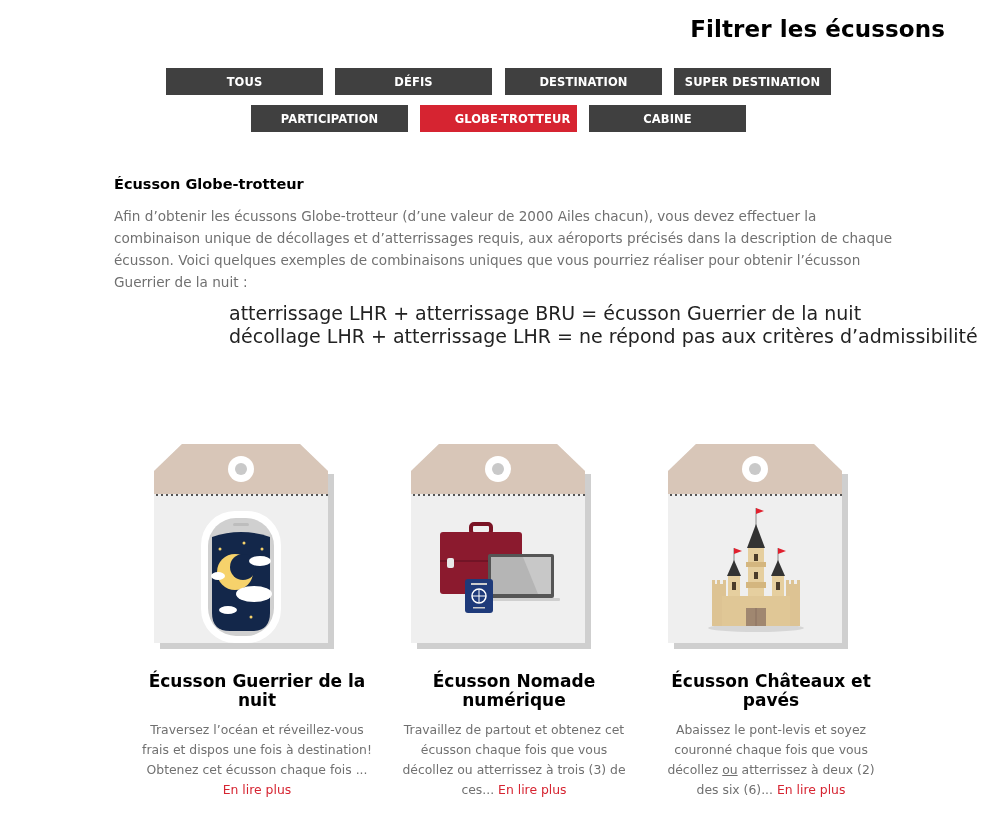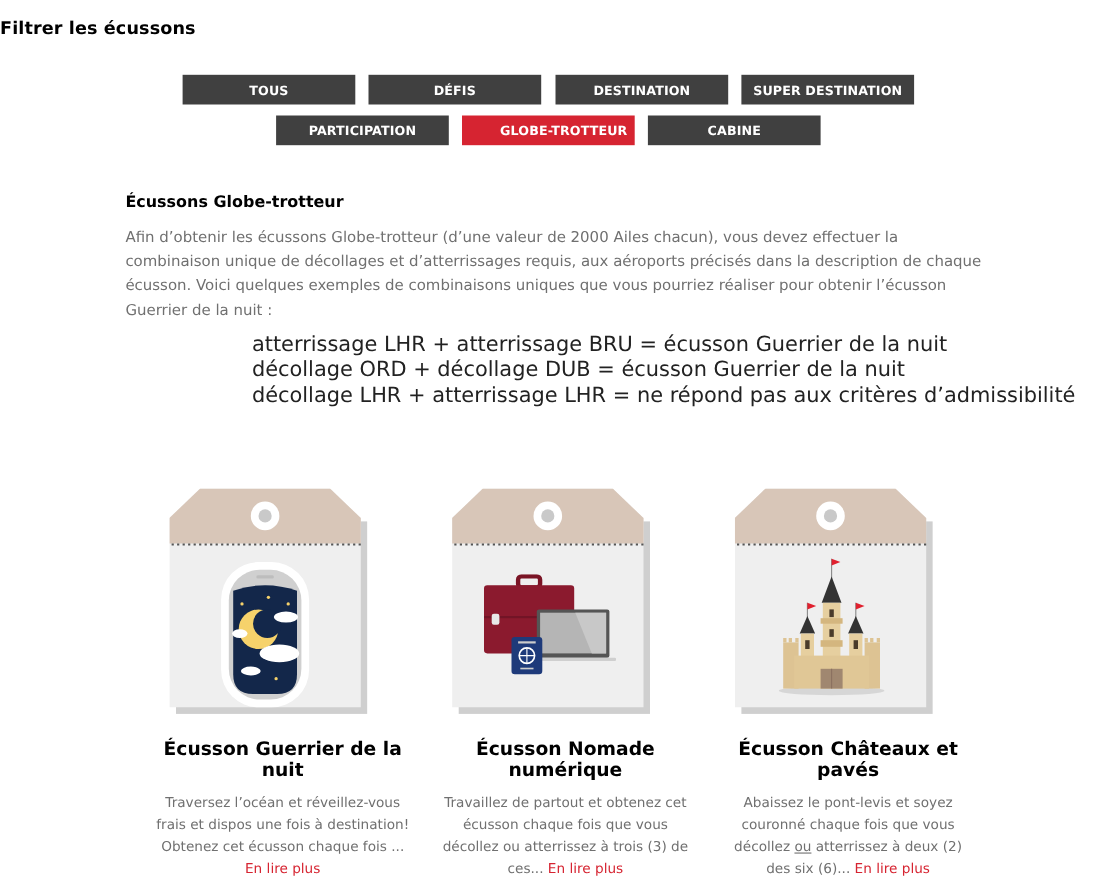--- a/index.html
+++ b/index.html
@@ -1,21 +1,21 @@
 <!DOCTYPE html>
 <html><head>
 <meta charset="utf-8">
 <style>
   * { box-sizing: border-box; margin: 0; padding: 0; }
   html, body { width: 1007px; height: 814px; background: #ffffff; overflow: hidden; }
   body { font-family: "DejaVu Sans", "Liberation Sans", sans-serif; color: #000; position: relative; }
 
   .page-title {
-    position: absolute; top: 16px; left: 0; width: 945px; text-align: left;
-    font-size: 16px; font-weight: bold; letter-spacing: 0.1px;
+    position: absolute; top: 16px; left: 0; width: 945px; text-align: right;
+    font-size: 23px; font-weight: bold; letter-spacing: 0.1px;
   }
 
   .filter-btn {
     position: absolute; height: 27px; width: 157px;
     background: #404040; color: #fff;
     font-size: 11.5px; font-weight: bold;
     display: flex; align-items: center; justify-content: center;
     cursor: pointer; letter-spacing: 0.1px;
   }
   .filter-btn.active { background: #d62431; }
@@ -60,25 +60,24 @@
 <div>
   <div class="filter-btn" style="left:166px; top:68px;">TOUS</div>
   <div class="filter-btn" style="left:335px; top:68px;">DÉFIS</div>
   <div class="filter-btn" style="left:505px; top:68px;">DESTINATION</div>
   <div class="filter-btn" style="left:674px; top:68px;">SUPER DESTINATION</div>
   <div class="filter-btn" style="left:251px; top:105px;">PARTICIPATION</div>
   <div class="filter-btn active" style="left:420px; top:105px;padding-left:28px;">GLOBE-TROTTEUR</div>
   <div class="filter-btn" style="left:589px; top:105px;">CABINE</div>
 </div>
 
-<div class="section-heading">Écussons Globe-trotteur</div>
+<div class="section-heading">Écusson Globe-trotteur</div>
 <div class="intro">Afin d’obtenir les écussons Globe-trotteur (d’une valeur de 2000 Ailes chacun), vous devez effectuer la combinaison unique de décollages et d’atterrissages requis, aux aéroports précisés dans la description de chaque écusson. Voici quelques exemples de combinaisons uniques que vous pourriez réaliser pour obtenir l’écusson Guerrier de la nuit :</div>
 <div class="examples">
   <div>atterrissage LHR + atterrissage BRU = écusson Guerrier de la nuit</div>
-  <div>décollage ORD + décollage DUB = écusson Guerrier de la nuit</div>
   <div>décollage LHR + atterrissage LHR = ne répond pas aux critères d’admissibilité</div>
 </div>
 
 <div class="card" style="left:128px;">
   <div class="tag">
     <svg width="180" height="205" viewBox="0 0 180 205">
       <rect x="6" y="30" width="174" height="175" fill="#cfcfcf"></rect>
       <path d="M28 0 H146 L174 27 V199 H0 V27 Z" fill="#efefef"></path>
       <path d="M28 0 H146 L174 27 V50 H0 V27 Z" fill="#d8c6b8"></path>
       <line x1="2" y1="51" x2="174" y2="51" stroke="#555" stroke-width="2" stroke-dasharray="2 3"></line>

